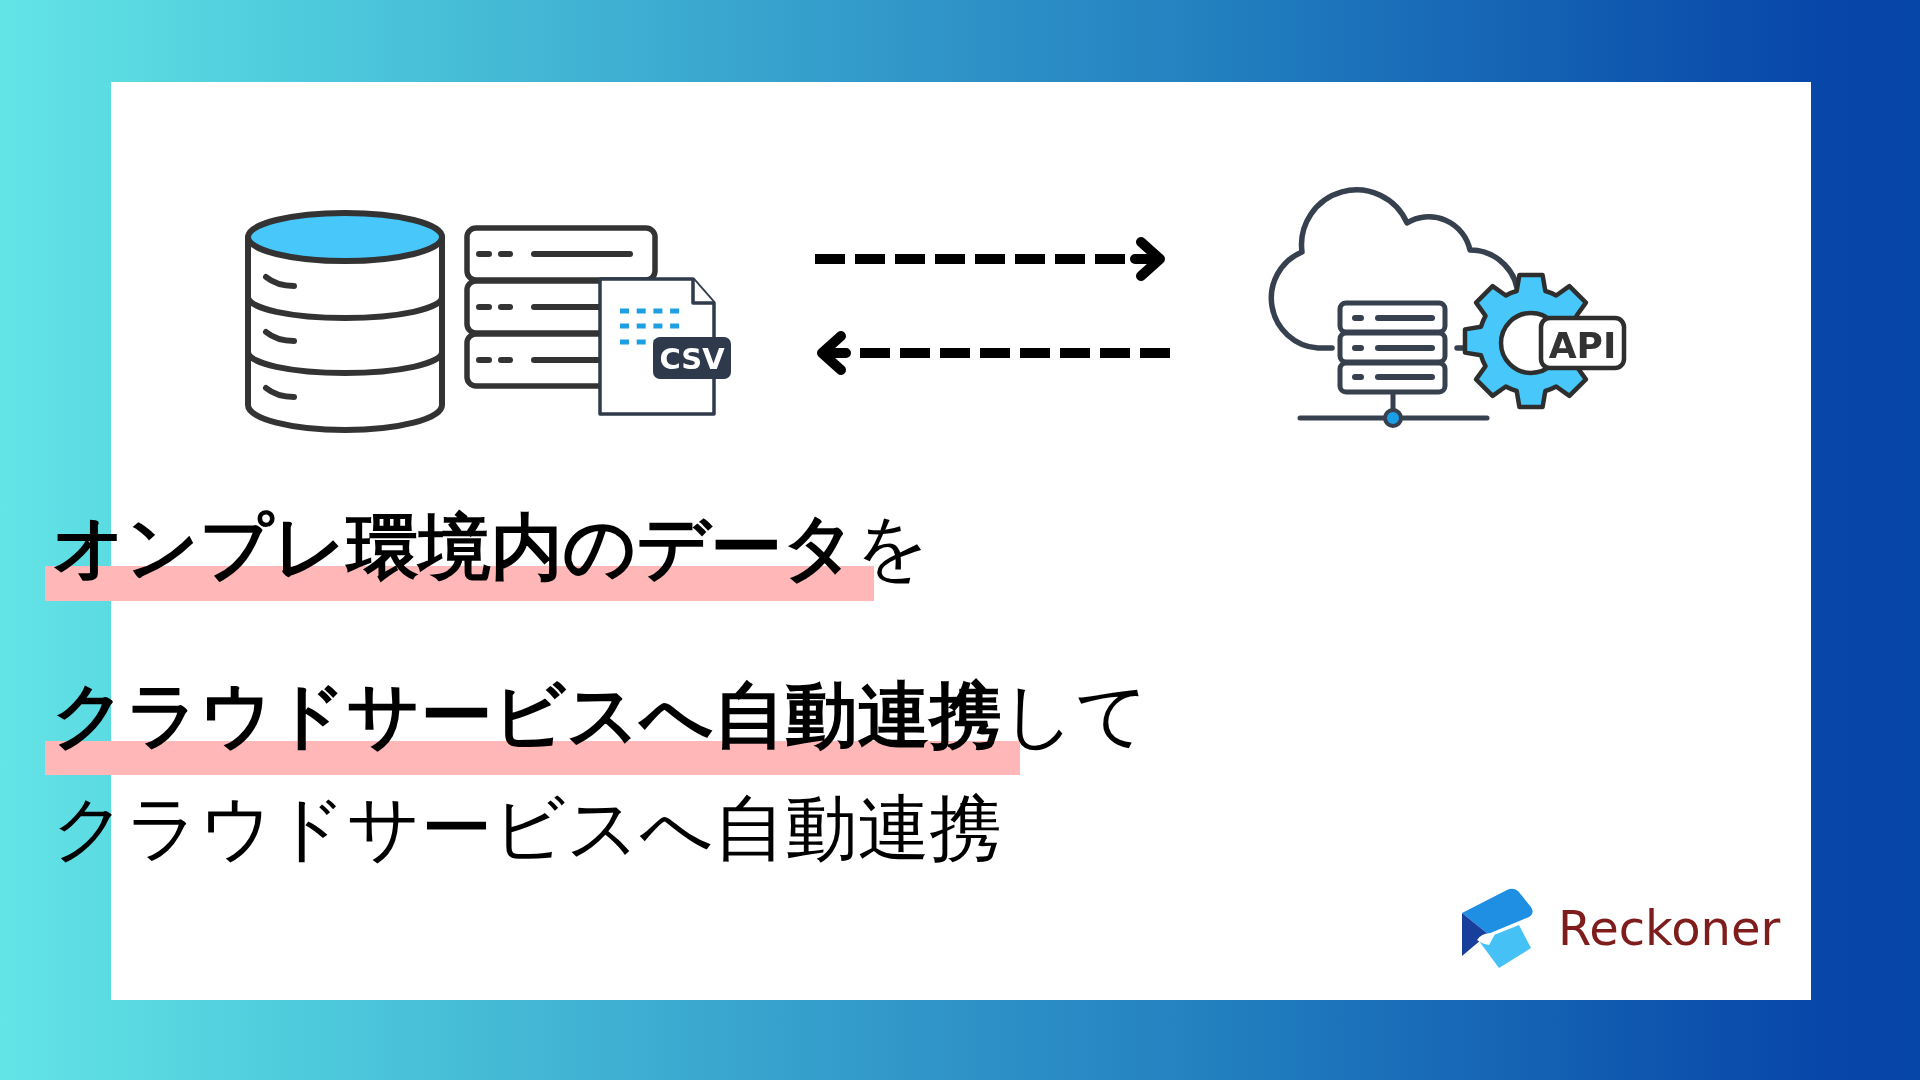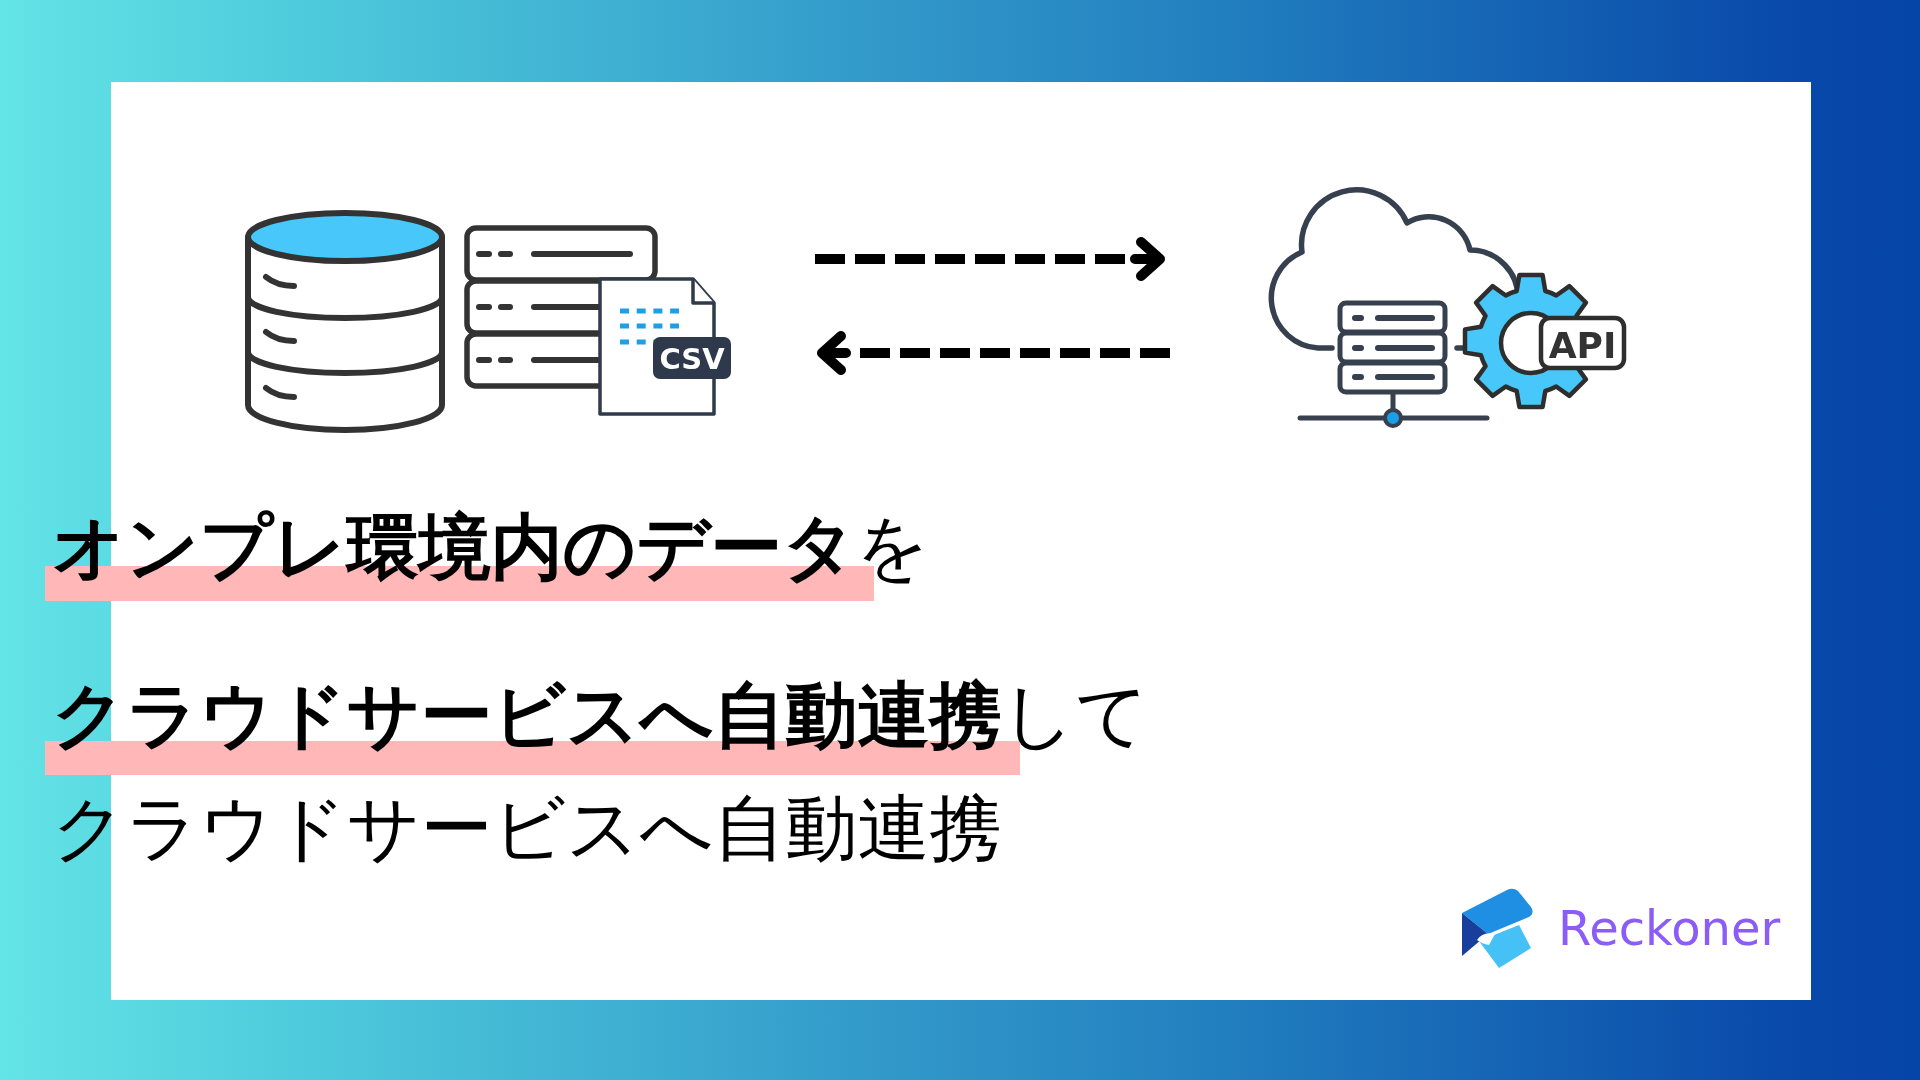--- a/index.html
+++ b/index.html
@@ -23,21 +23,21 @@
   }
   .hl { display:inline-block; position:relative; font-weight:900; }
   .hl::before {
     content:""; position:absolute; left:-7px; right:-18px;
     top:var(--hl-top); height:var(--hl-h); background:#ffb7b8; z-index:-1;
   }
   .reg { font-weight:400; }
   .logo-icon { position:absolute; left:1455px; top:880px; width:90px; height:95px; }
   .brand-name {
     position:absolute; left:1558px; top:904px; height:48px;
-    font-size:48px; line-height:48px; color:#8b5cf6; white-space:nowrap;
+    font-size:48px; line-height:48px; color:#7f1d1d; white-space:nowrap;
     font-family:"DejaVu Sans", sans-serif;
   }
 </style>
 </head>
 <body>
 
 <div class="card"></div>
 
 <svg class="illustration" viewBox="0 0 1920 1080" xmlns="http://www.w3.org/2000/svg">
 

